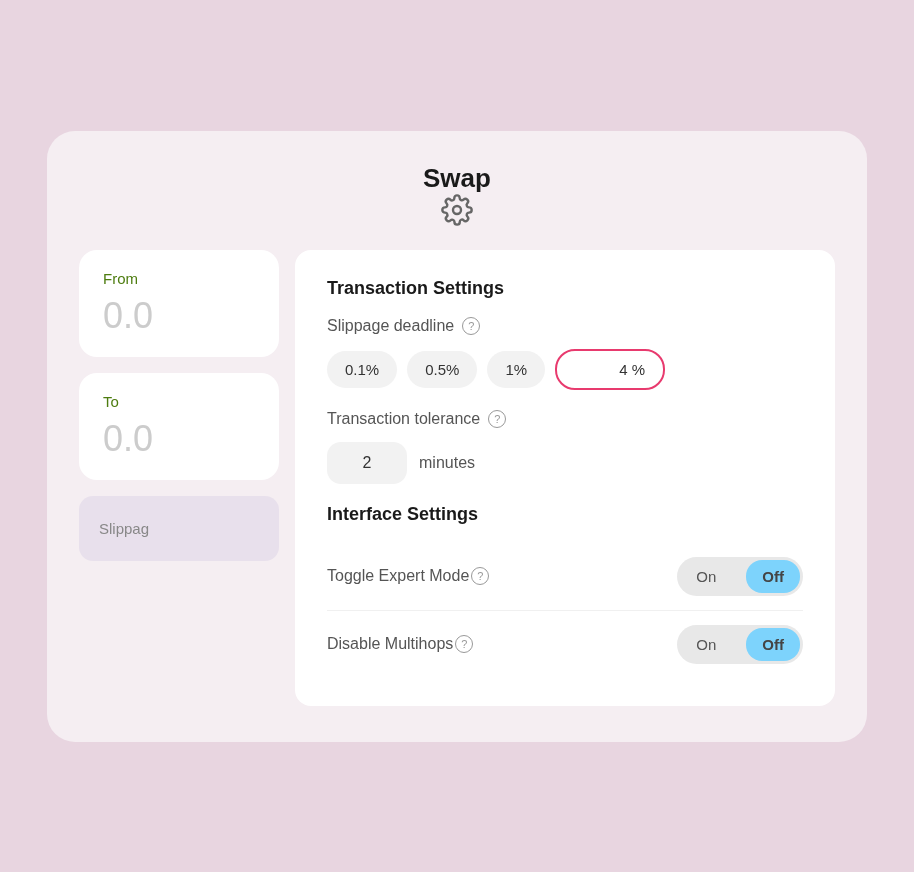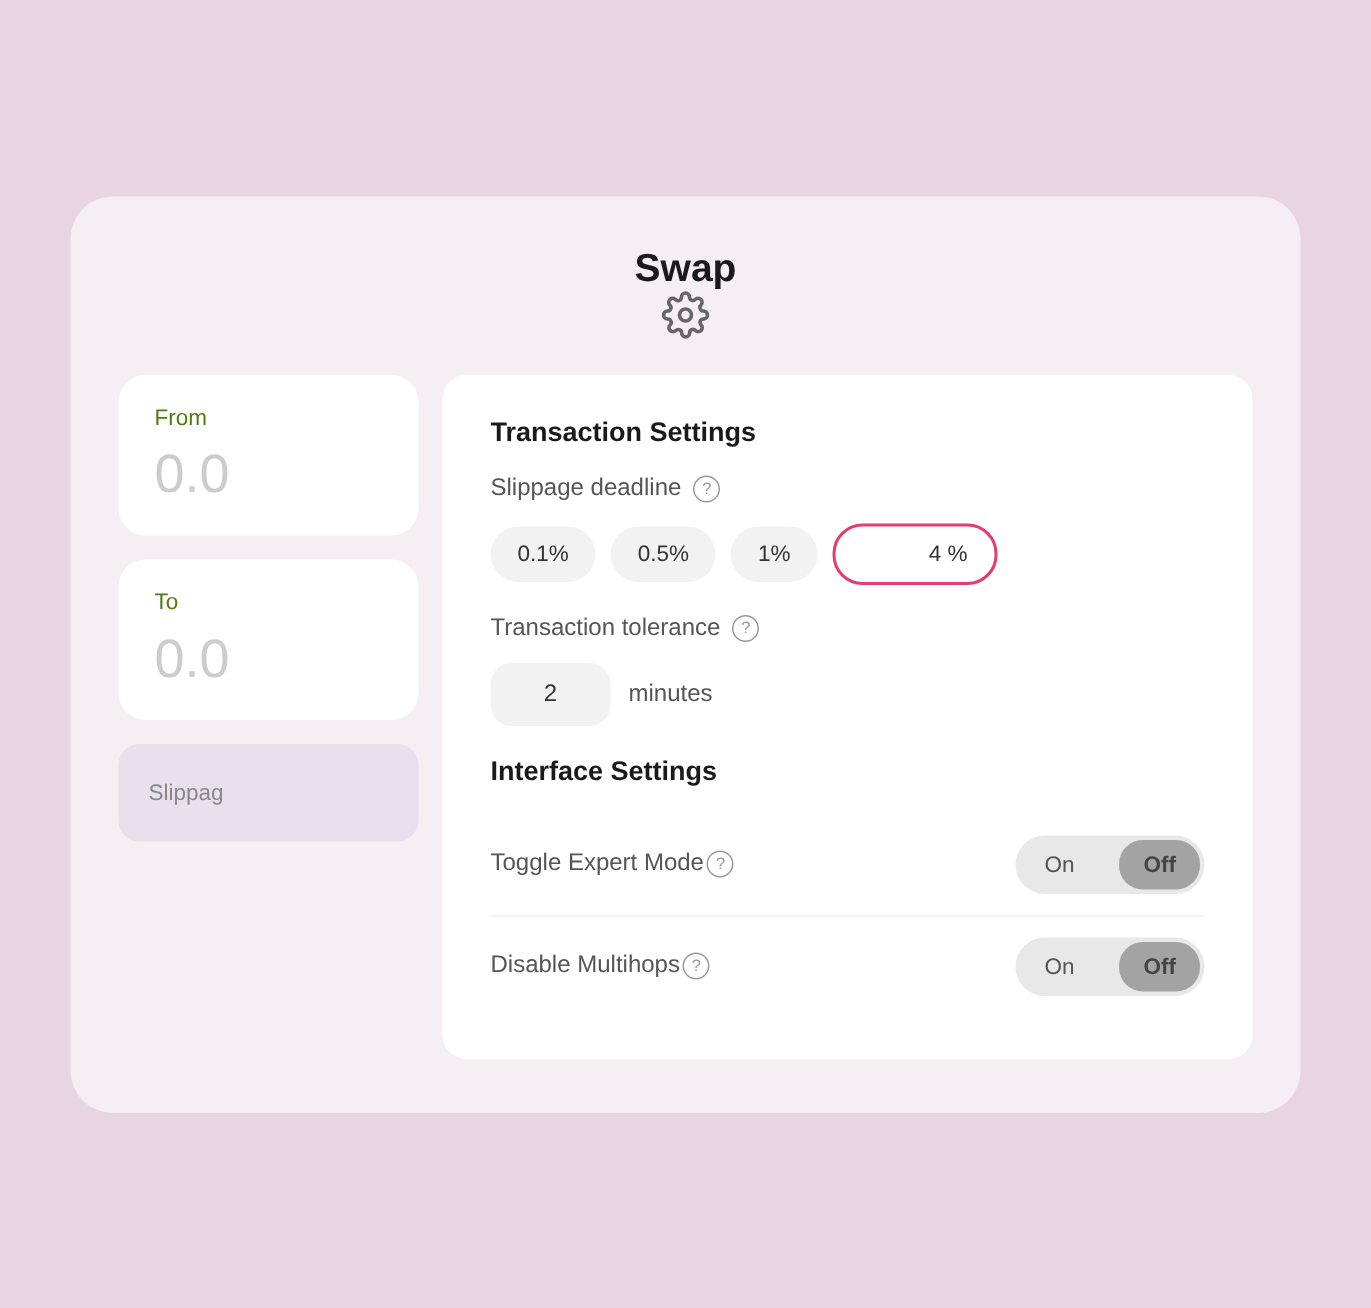--- a/index.html
+++ b/index.html
@@ -221,21 +221,21 @@
       border: none;
     }
 
     .toggle-off {
       padding: 8px 16px;
       border-radius: 16px;
       font-size: 15px;
       font-weight: 600;
       color: #444;
       cursor: pointer;
-      background: #a3a3a3;
+      background: #7dd3fc;
       border: none;
     }
   </style>
 </head>
 <body>
 
 <div class="outer-card">
   <div class="header">
     <span class="header-title">Swap</span>
     <span class="gear-icon">

